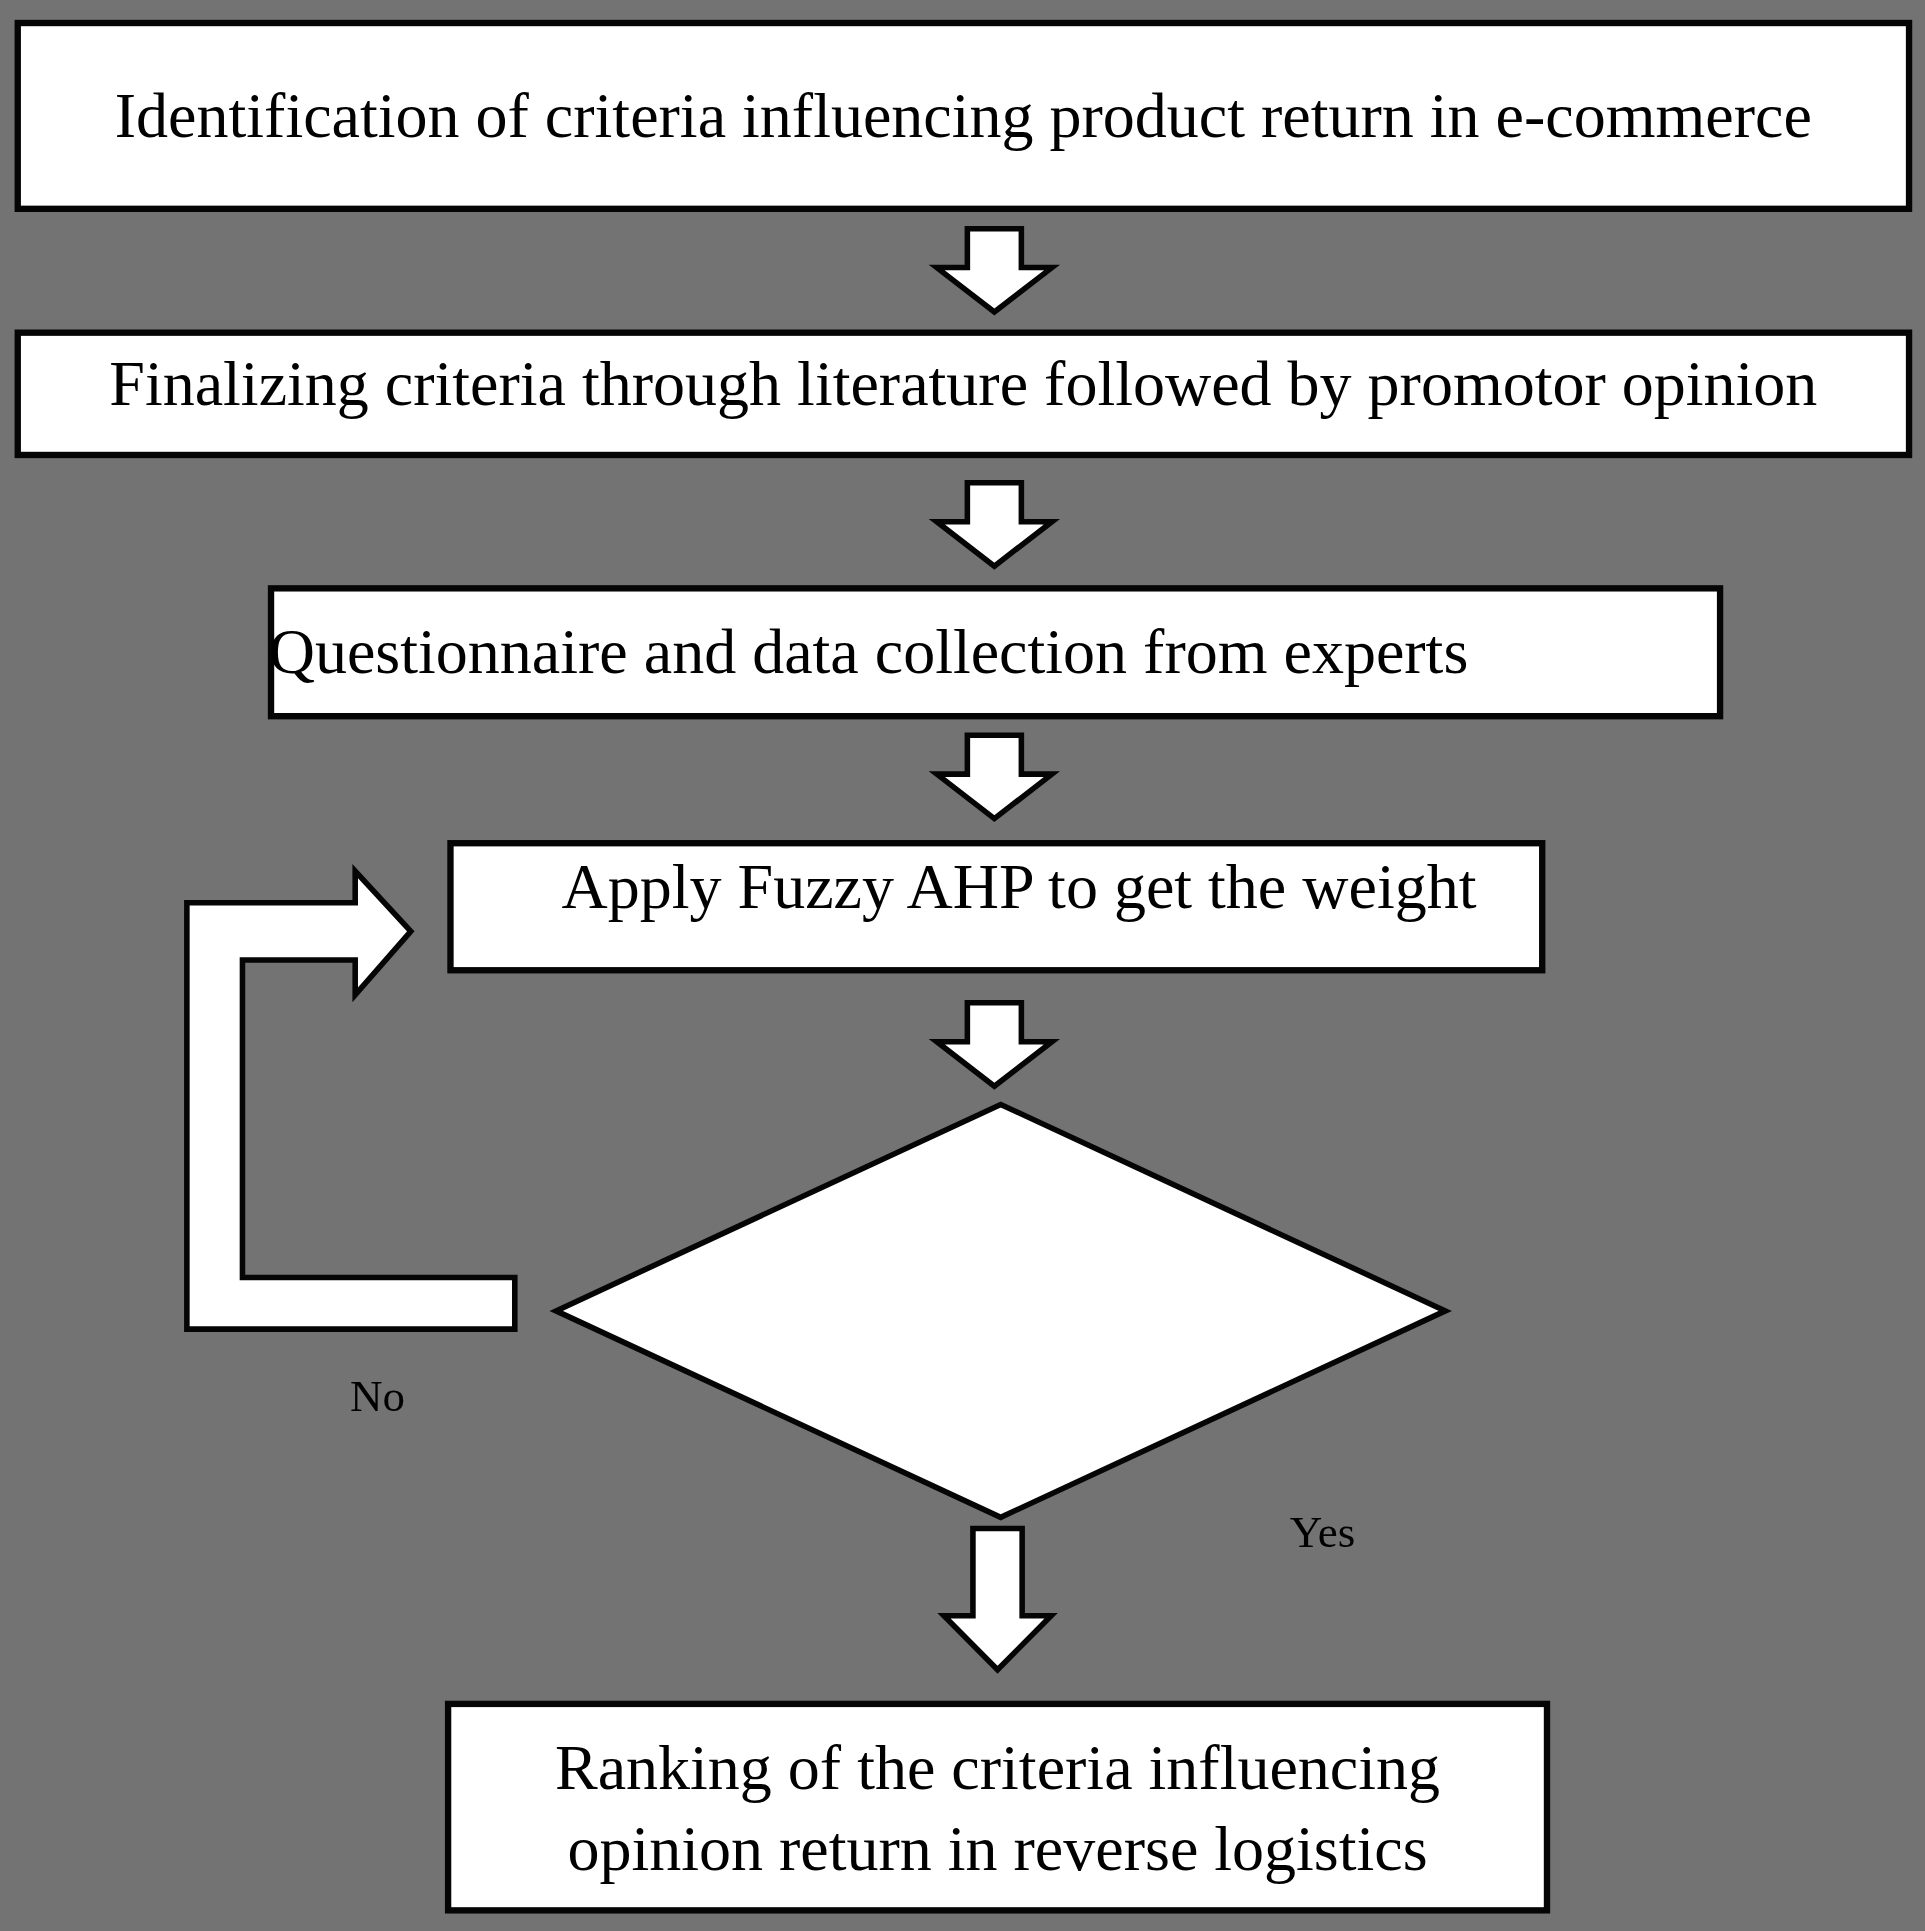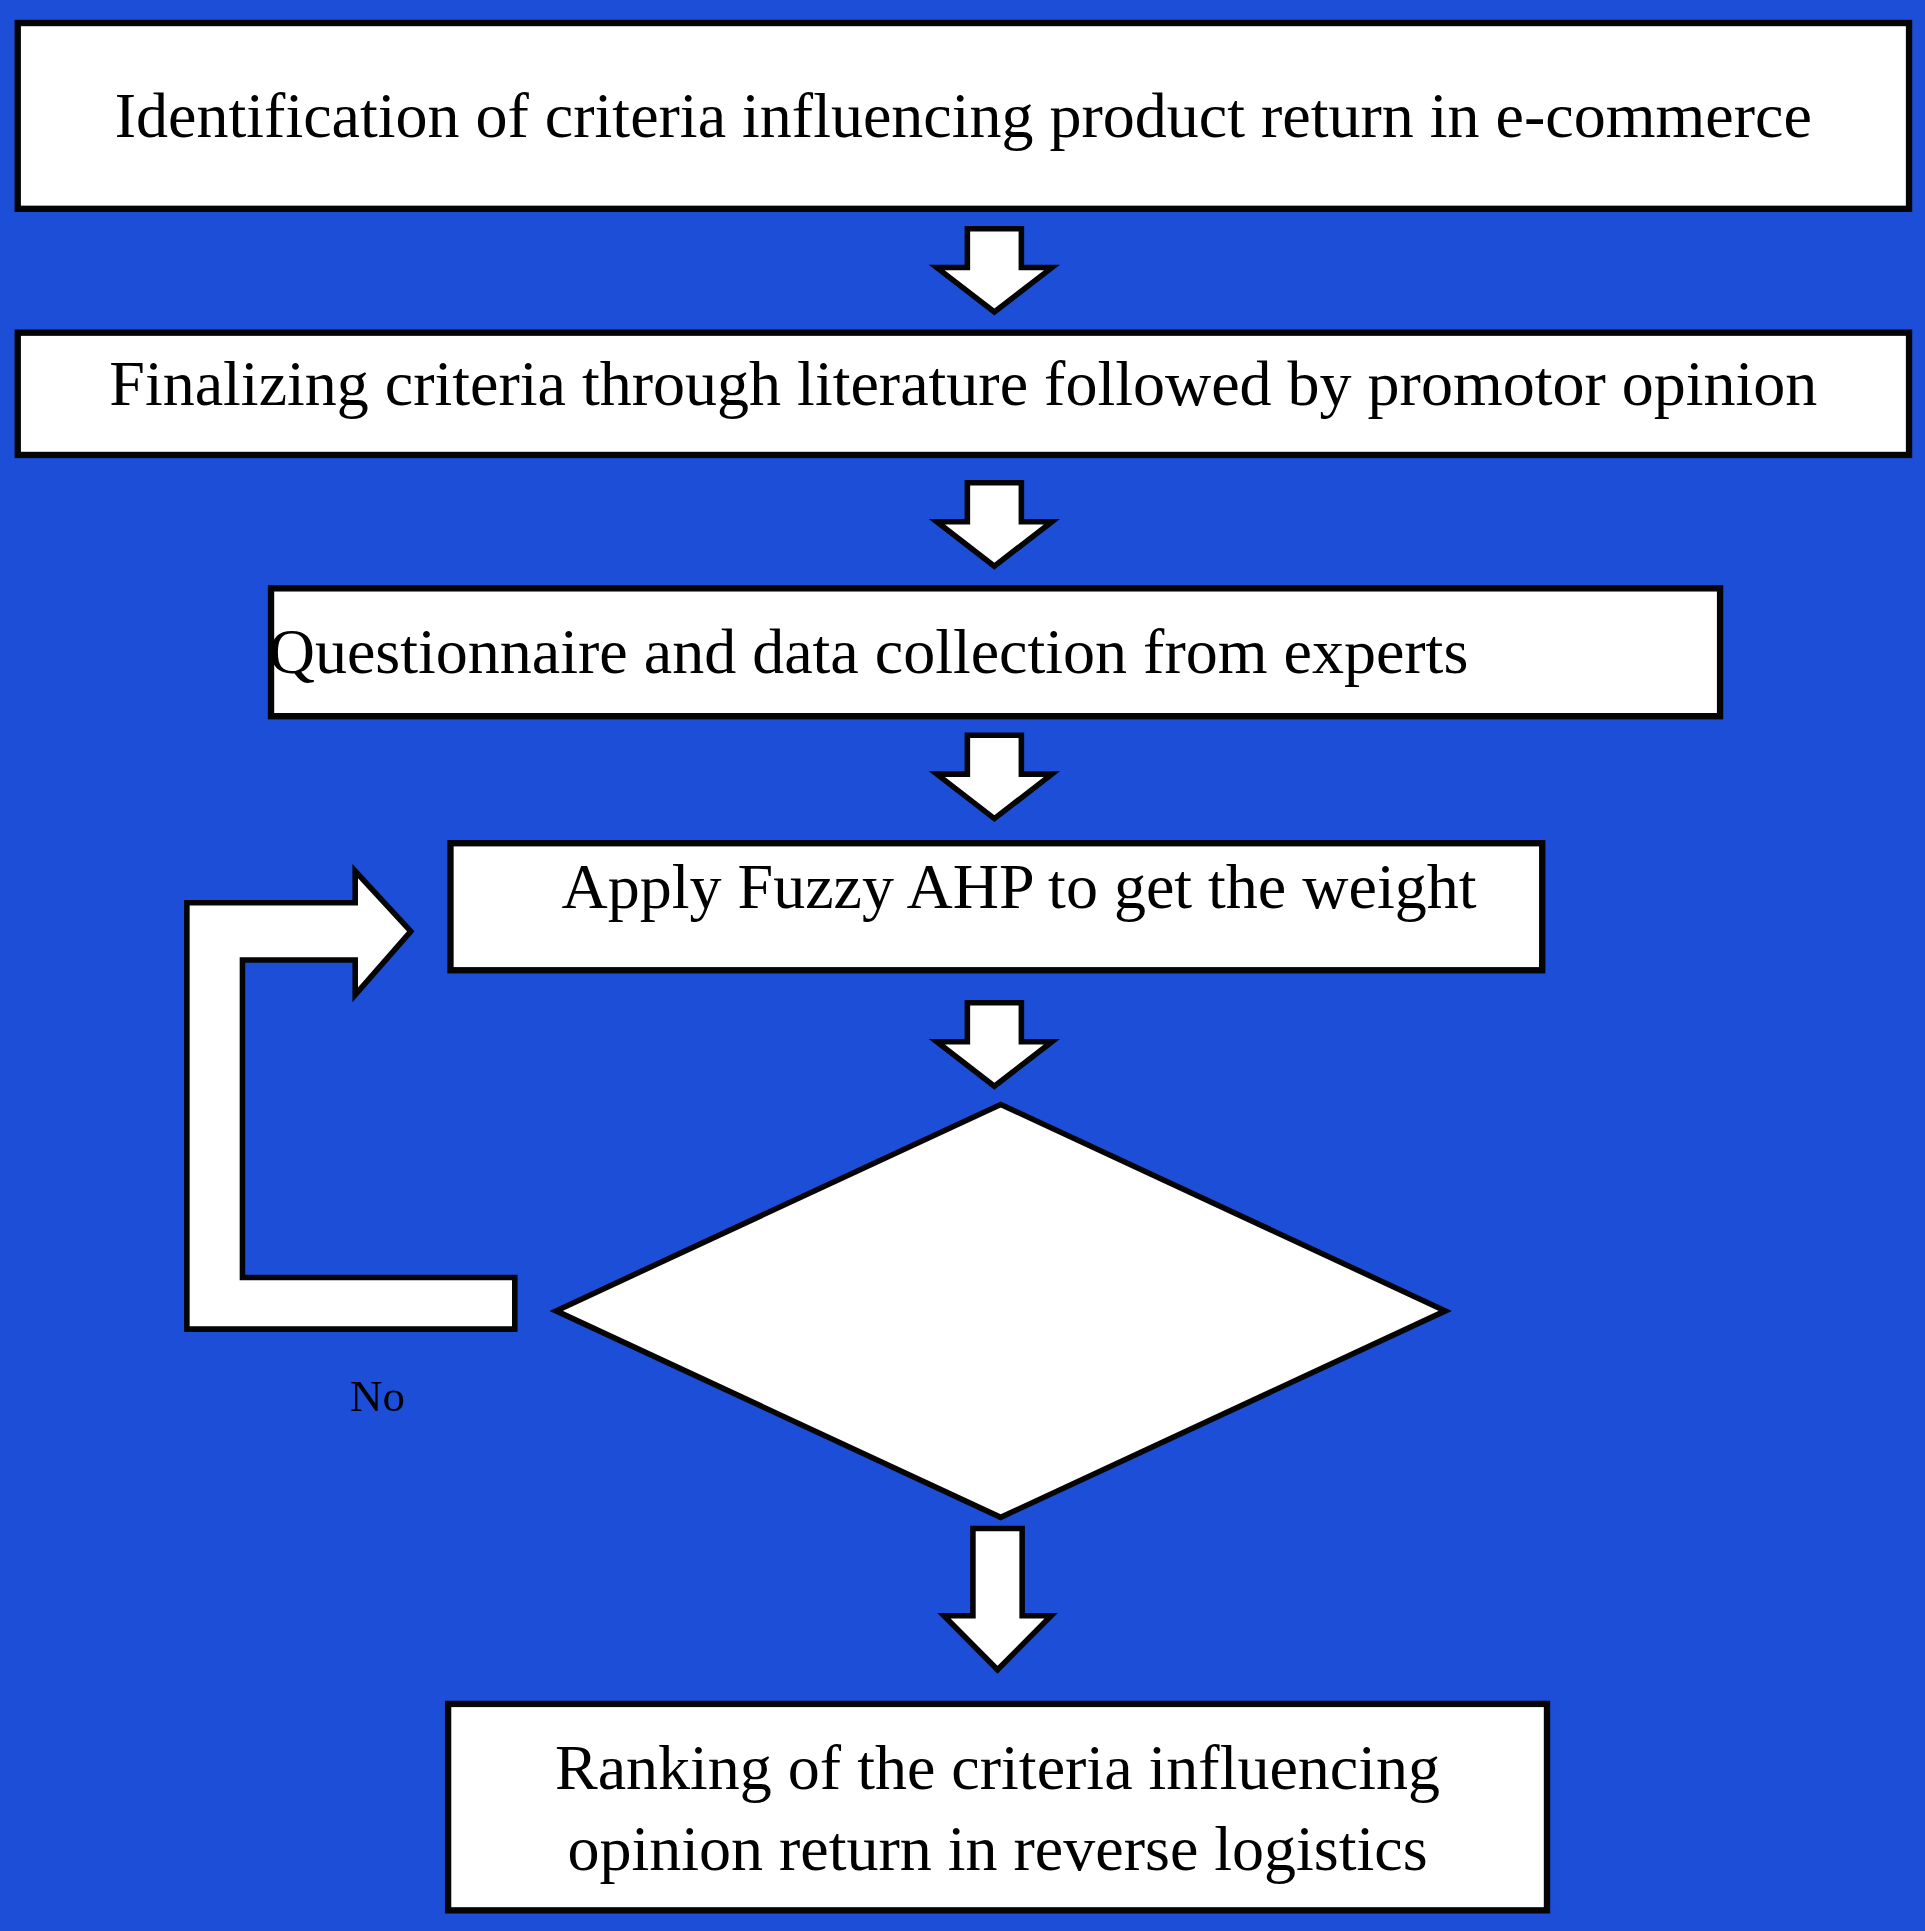--- a/index.html
+++ b/index.html
@@ -4,21 +4,21 @@
 <style>
   html, body {
     margin: 0;
     padding: 0;
     background: #ffffff;
   }
   #canvas {
     position: relative;
     width: 1926px;
     height: 1931px;
-    background: #1d4ed8;
+    background: #737373;
     font-family: "Liberation Serif", "DejaVu Serif", serif;
     color: #000000;
     overflow: hidden;
   }
   #shapes {
     position: absolute;
     left: 0;
     top: 0;
     width: 1926px;
     height: 1931px;
@@ -105,15 +105,16 @@
   </div>
 
 
   <div class="node-label ranking-label" style="left:445px; top:1701px; width:1105px; height:213px;">
     <span class="line">Ranking of the criteria influencing</span>
     <span class="line">opinion return in reverse logistics</span>
   </div>
 
   <div class="branch-label" style="left:298px; top:1356px; width:159px; height:79px;">No</div>
 
+  <div class="branch-label" style="left:1223px; top:1492px; width:199px; height:79px;">Yes</div>
 
 </div>
 
 
 </body></html>

